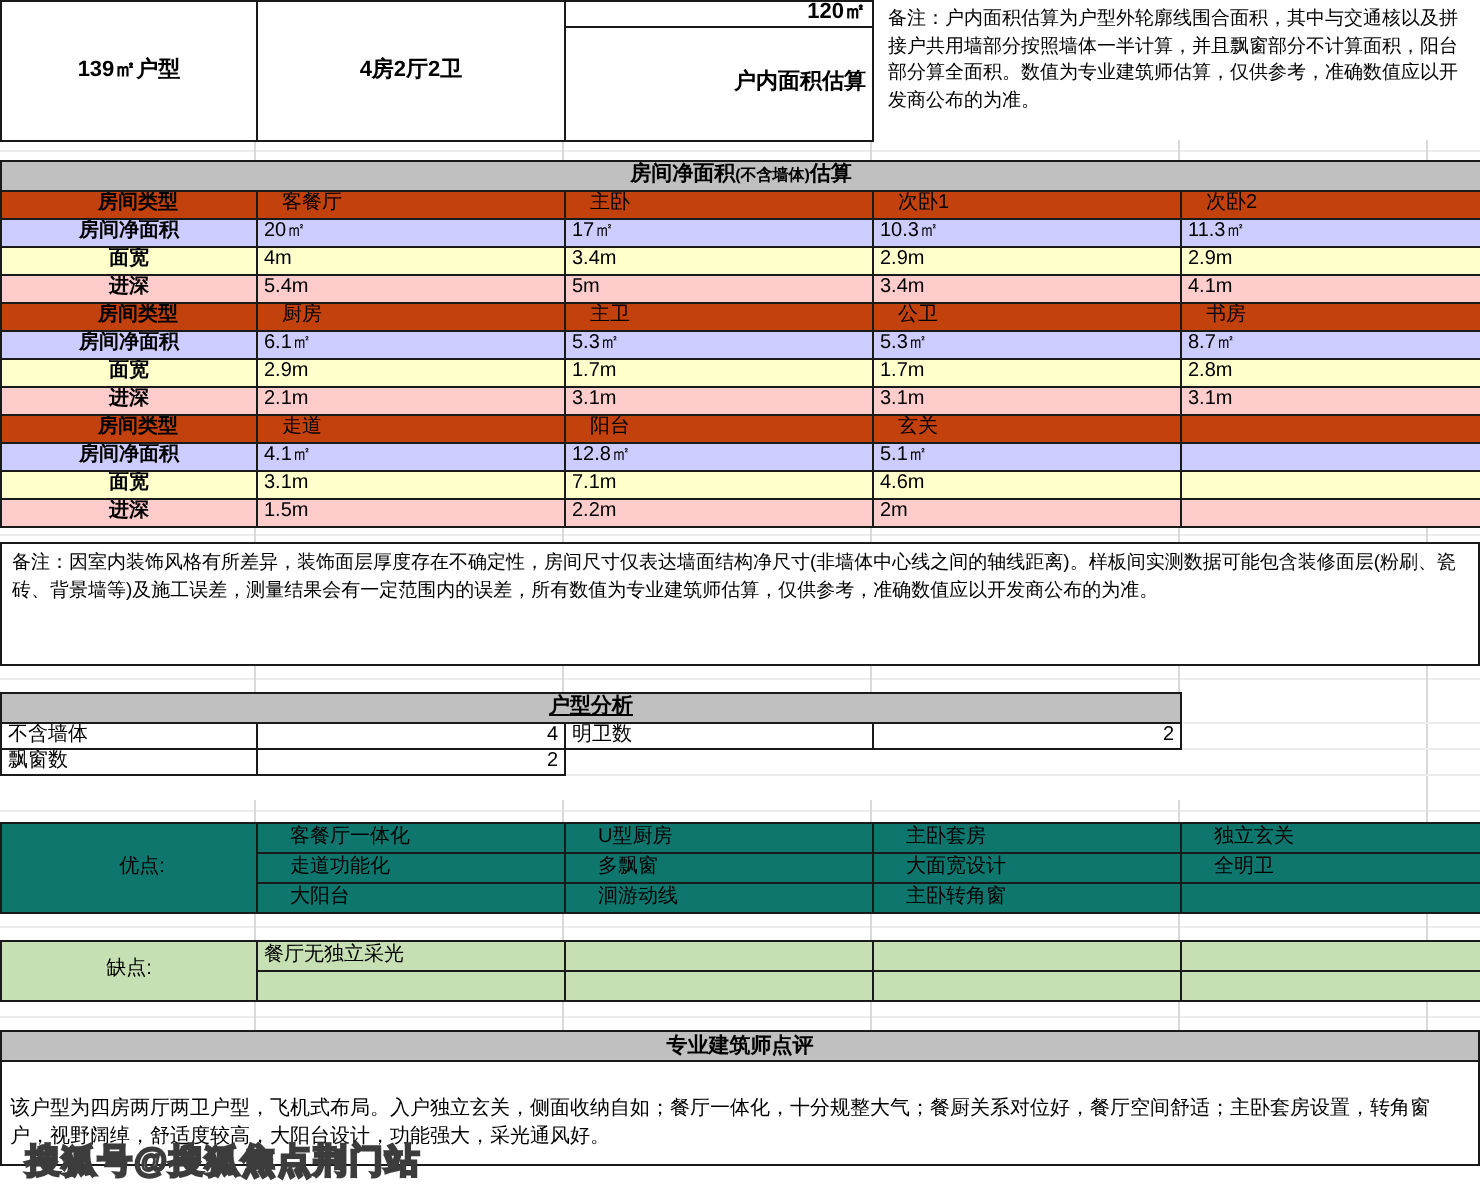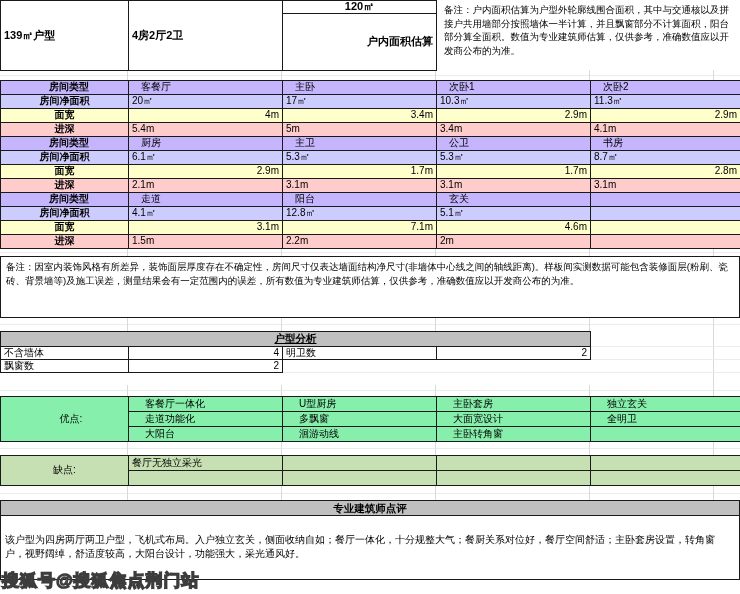--- a/index.html
+++ b/index.html
@@ -13,22 +13,22 @@
   table{border-collapse:collapse;table-layout:fixed;}
   td{border:1px solid #1a1a1a;padding:0 3px;vertical-align:middle;line-height:1.05;overflow:hidden;white-space:nowrap;}
 
   
   .top-row{display:flex;height:70px;}
   .top-table{width:436px;}
   .top-table .c1{width:128px;}
   .top-table .c2{width:154px;}
   .top-table .c3{width:154px;}
   .top-table td{font-weight:bold;font-size:11px;}
-  .tt-big{}
-  .tt-area-val{height:13px;text-align:center;}
+  .tt-big{text-align:center;}
+  .tt-area-val{height:13px;text-align:right;}
   .tt-area-lbl{height:57px;text-align:right;}
   .top-note{width:304px;padding:3px 4px 0 7px;font-weight:normal;font-size:9.5px;line-height:13.5px;white-space:normal;}
 
   
   .gap{
     background-image:
       linear-gradient(#d9d9d9,#d9d9d9),linear-gradient(#d9d9d9,#d9d9d9),
       linear-gradient(#d9d9d9,#d9d9d9),linear-gradient(#d9d9d9,#d9d9d9),
       linear-gradient(#d9d9d9,#d9d9d9),linear-gradient(#ececec,#ececec);
     background-repeat:no-repeat;
@@ -38,23 +38,23 @@
   .g10{height:10px}.g7{height:7px}.g13{height:13px}.g11{height:11px}.g14{height:14px}
 
   
   .area-table{width:740px;}
   .area-table col.ca{width:128px}.area-table col.cb{width:154px}
   .area-table col.cc{width:154px}.area-table col.cd{width:154px}.area-table col.ce{width:150px}
   .title-row td{height:15px;background:#c0c0c0;text-align:center;font-weight:bold;font-size:10.5px;}
   .title-row .sm{font-size:8px;font-weight:bold;}
   .area-table tr{height:14px;}
   .area-table td.lbl{text-align:center;font-weight:bold;}
-  .rt td{background:#c4b5fd;padding-left:12px;}
+  .rt td{background:#c2410c;padding-left:12px;}
   .ra td{background:#ccccff;}
-  .rw td{background:#ffffcc;text-align:right;}
+  .rw td{background:#ffffcc;}
   .rd td{background:#ffcccc;}
 
   
   .note-box{
     width:740px;height:62px;border:1px solid #1a1a1a;
     padding:3px 5px 0 5px;font-size:9.5px;line-height:13.5px;white-space:normal;
   }
 
   
   .analysis-wrap{
@@ -72,37 +72,37 @@
   .analysis-table tr{height:13px;}
   .analysis-table .t-row td{height:15px;text-decoration:underline;}
   .analysis-table td.alab{text-align:left;background:#fff;}
   .analysis-table td.aval{text-align:right;background:#fff;}
   .analysis-table td.ghost{border:none;background:transparent;}
 
   
   .pros-table,.cons-table{width:740px;}
   .pc-col-a{width:128px}.pc-col-b{width:154px}.pc-col-c{width:154px}.pc-col-d{width:154px}.pc-col-e{width:150px}
   .pros-table tr,.cons-table tr{height:15px;}
-  .pros-table td{background:#86efac;padding-left:16px;}
+  .pros-table td{background:#0f766e;padding-left:16px;}
   .cons-table td{background:#c6e0b4;}
   .plabel{text-align:center;font-weight:normal;}
 
   
   .section-bar{
     width:740px;height:16px;border:1px solid #1a1a1a;background:#c0c0c0;
     text-align:center;font-weight:bold;font-size:10.5px;line-height:14px;
   }
   .review-box{
-    width:740px;height:64px;border:1px solid #1a1a1a;border-top:none;
+    width:740px;height:52px;border:1px solid #1a1a1a;border-top:none;
     padding:17px 6px 0 4px;font-size:10px;line-height:13.5px;white-space:normal;
   }
 
   
   .watermark{
-    position:absolute;left:2px;bottom:2px;z-index:9;
+    position:absolute;left:13px;bottom:2px;z-index:9;
     font-size:17px;font-weight:bold;letter-spacing:1px;
     color:rgba(255,255,255,0.88);
     -webkit-text-stroke:1.3px #3c3c3c;
     text-shadow:0 0 1px #555;
   }
 </style>
 </head>
 <body>
 
 <div class="top-row">
@@ -130,20 +130,23 @@
 
 <table class="area-table">
   <colgroup>
       <col class="ca">
       <col class="cb">
       <col class="cc">
       <col class="cd">
       <col class="ce">
     </colgroup>
   <tbody>
+      <tr class="title-row">
+    <td colspan="5"><span>房间净面积</span><span class="sm">(不含墙体)</span><span>估算</span></td>
+  </tr>
   <tr class="rt">
         <td class="lbl">房间类型</td>
         <td>客餐厅</td>
         <td>主卧</td>
         <td>次卧1</td>
         <td>次卧2</td>
       </tr>
   <tr class="ra">
         <td class="lbl">房间净面积</td>
         <td>20㎡</td>

